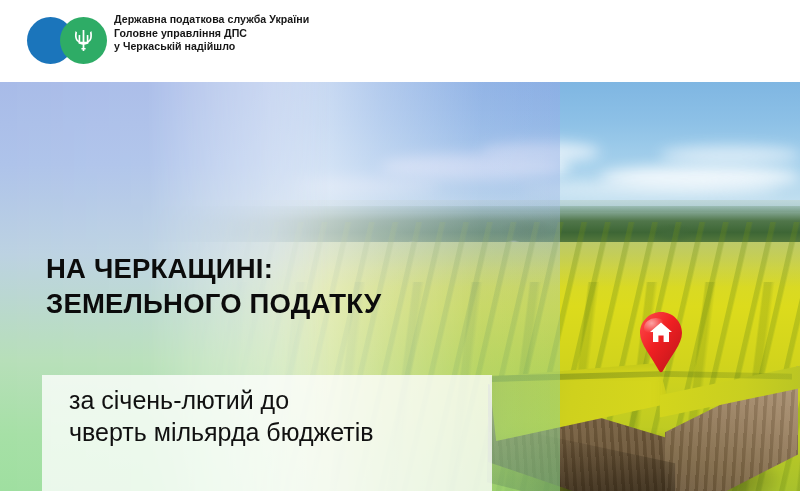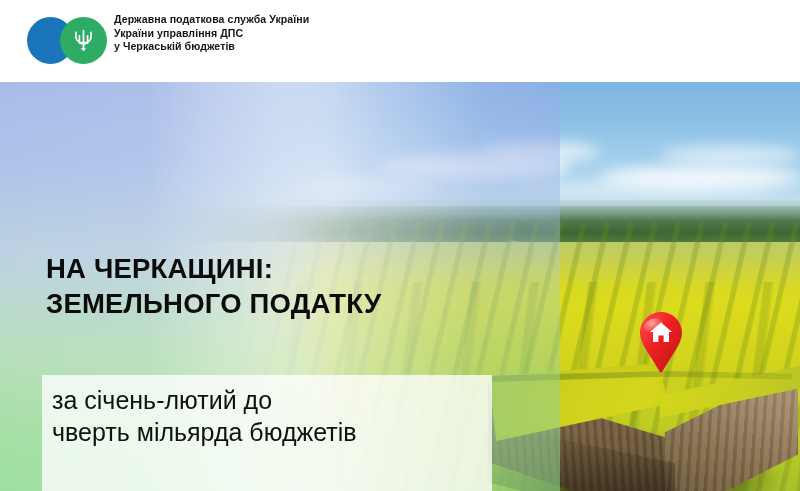--- a/index.html
+++ b/index.html
@@ -372,20 +372,21 @@
     box-sizing: border-box;
   }
   .subbox .sb-line {
     display: block;
     font-size: 25px;
     font-weight: normal;
     color: #111111;
     line-height: 1.29;
     letter-spacing: 0px;
     white-space: nowrap;
+    margin-left: 17px;
   }
 </style>
 </head>
 <body>
 
 <div class="banner">
 
   <div class="header">
 
     <div class="logo-marks">
@@ -400,22 +401,22 @@
             <rect x="27.8" y="14.5" width="3.4" height="17" rx="1.1"></rect>
             <path d="M10.8 28.8 L31.2 28.8 L31.2 32.2 C31.2 32.2 27.0 34.6 21.0 34.6 C15.0 34.6 10.8 32.2 10.8 32.2 Z"></path>
             <path d="M16.6 41.6 L25.4 41.6 L25.4 44.6 L16.6 44.6 Z"></path>
           </g>
         </svg>
       </div>
     </div>
 
     <div class="header-text">
       <span class="hline">Державна податкова служба України</span>
-      <span class="hline">України управління ДПС</span>
-      <span class="hline">у Черкаській бюджетів</span>
+      <span class="hline">Головне управління ДПС</span>
+      <span class="hline">у Черкаській надійшло</span>
     </div>
   </div>
 
   <div class="stage">
 
     <div class="sky">
       <div class="cloud c1"></div>
       <div class="cloud c2"></div>
       <div class="cloud c3"></div>
       <div class="cloud c4"></div>

